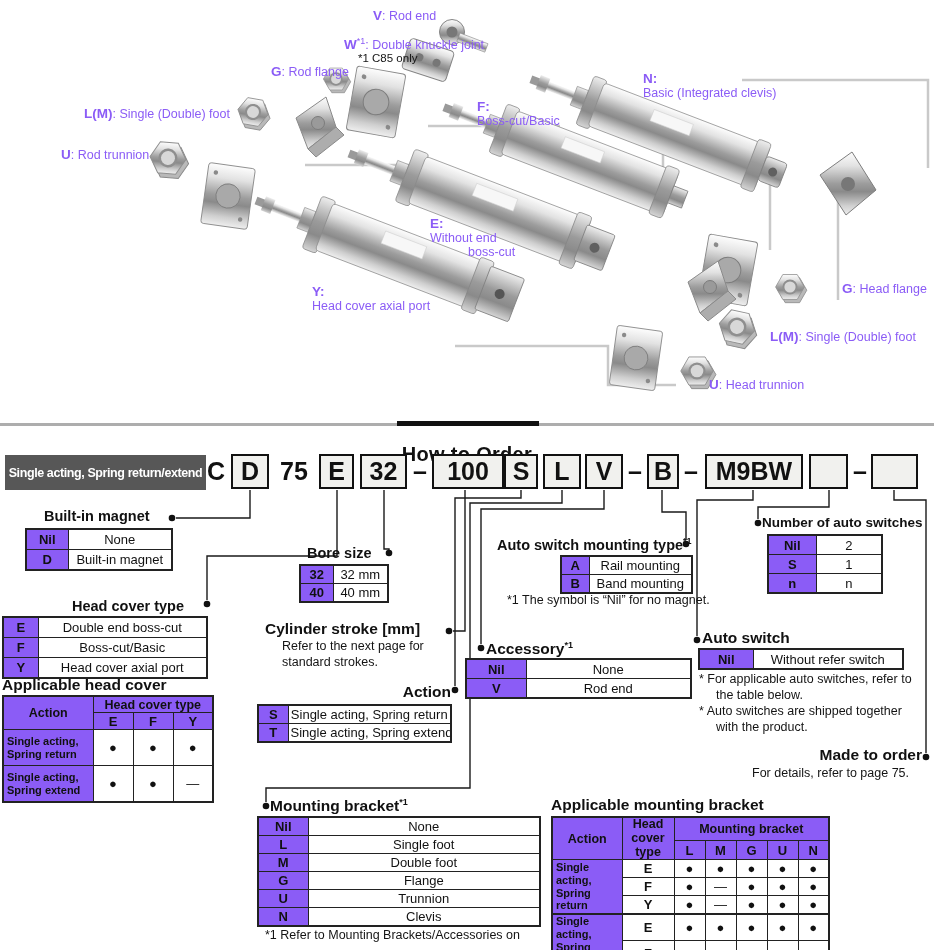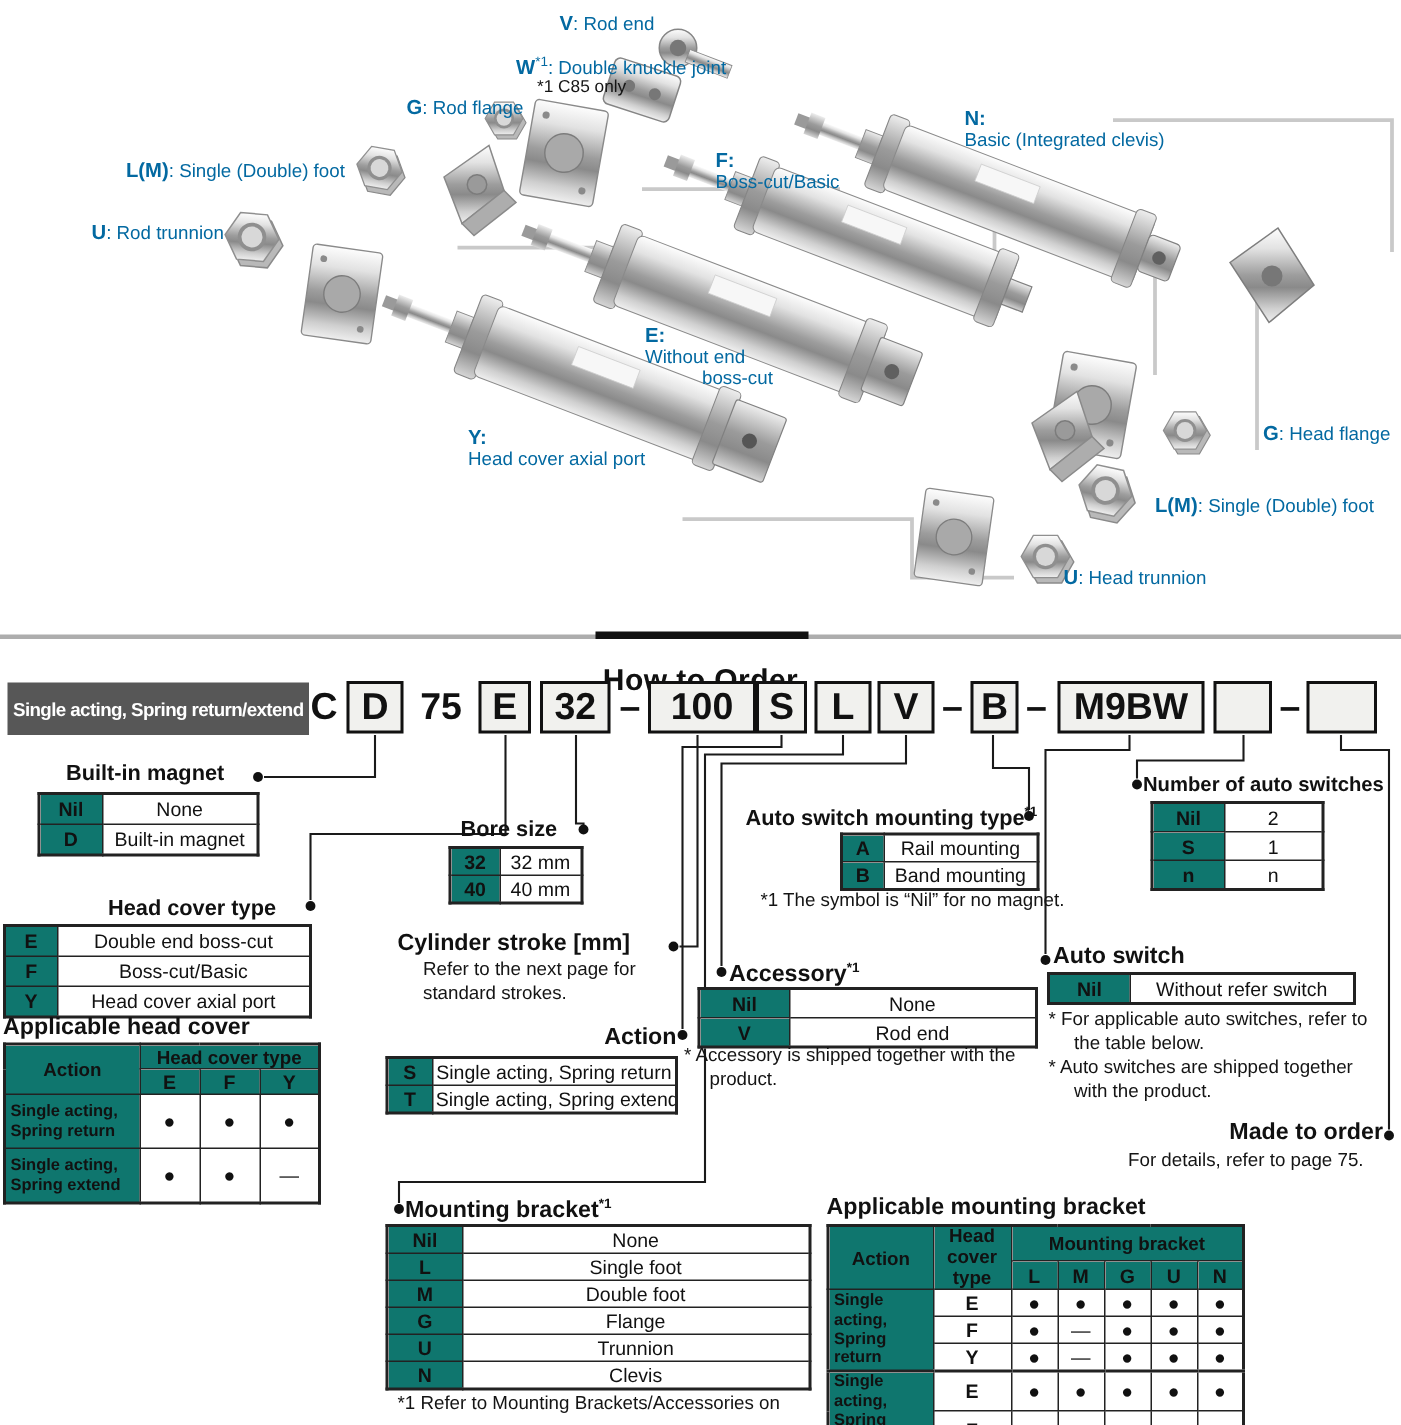--- a/index.html
+++ b/index.html
@@ -4,21 +4,21 @@
 <style>
   html,body{margin:0;padding:0;background:#fff;}
   #page{position:relative;width:934px;height:950px;background:#fff;overflow:hidden;
         font-family:"Liberation Sans",sans-serif;color:#111;}
   
   .intro{position:absolute;left:4px;top:4px;width:330px;}
   .bullet{position:relative;padding-left:10px;font-size:15px;line-height:1.32;color:#151515;}
   .bullet::before{content:"•";position:absolute;left:0;top:1px;font-size:10px;}
   .bullet.b2{width:215px;}
   
-  .ill-label{position:absolute;font-size:12.5px;white-space:nowrap;color:#0369a1;}
+  .ill-label{position:absolute;font-size:12.5px;white-space:nowrap;color:#8b5cf6;}
   .ill-label b{font-size:13.5px;}
   .ill-label sup{font-size:9px;}
   .ill-note{position:absolute;font-size:11.5px;color:#141414;}
   .ill-label .l2{margin-top:0;}
   
   .hto-title{position:absolute;left:0;top:395px;width:934px;text-align:center;
              font-size:20px;font-weight:bold;letter-spacing:.3px;margin-top:48px;}
   .rule-gray{position:absolute;left:0;top:423px;width:934px;height:3px;background:#adadad;}
   .rule-black{position:absolute;left:397px;top:421px;width:142px;height:5px;background:#111;}
   .series-label{position:absolute;left:5px;top:455px;width:201px;height:35px;background:#575757;
@@ -36,21 +36,21 @@
   .sec-h.small{font-size:13.5px;}
   .sec-h sup{font-size:9px;}
   .note{position:absolute;font-size:12.5px;line-height:1.24;color:#141414;}
   .note.hang{padding-left:17px;text-indent:-17px;}
   .note .nitem{display:block;padding-left:17px;text-indent:-17px;margin-bottom:1px;}
   
   table.tbl{position:absolute;border-collapse:collapse;table-layout:fixed;background:#fff;
             border:2px solid #222;}
   .tbl td,.tbl th{border:1px solid #222;text-align:center;font-size:13px;padding:0 2px;
                   height:18px;overflow:hidden;white-space:nowrap;font-weight:normal;}
-  .tbl .k{background:#0f766e;font-weight:bold;}
+  .tbl .k{background:#8b5cf6;font-weight:bold;}
   .tbl .dot{font-size:13px;}
   .tbl .action{font-size:11px;white-space:pre-line;line-height:1.15;text-align:left;padding-left:3px;}
   .tbl .typ{font-weight:bold;}
   .tbl .hsmall{font-size:10.5px;white-space:pre-line;line-height:1.1;}
   .tbl tr.grp td{border-top:2px solid #222;}
   #bim-table td{height:19px;} #hct-table td{height:19px;}
   #bore-table td{height:17px;} #act-table td{height:17px;}
   #asm-table td{height:17px;} #acc-table td{height:18px;}
   #nas-table td{height:18px;} #asw-table td{height:18px;}
   #mb-table td{height:17px;}
@@ -418,21 +418,20 @@
           <td class="k">Nil</td>
           <td class="v">None</td>
         </tr>
         <tr>
           <td class="k">V</td>
           <td class="v">Rod end</td>
         </tr>
       </tbody>
   </table>
   <div class="note" style="left:456px;top:696px;width:243px">
-    <span class="nitem">*  Accessory is shipped together with the product.</span>
   </div>
 
   <div class="sec-h small" style="left:762px;top:515px">Number of auto switches</div>
   <table class="tbl" id="nas-table" style="left:767px;top:534px;width:116px">
     <colgroup>
         <col style="width:48px">
         <col>
       </colgroup>
     <tbody>
         <tr>

